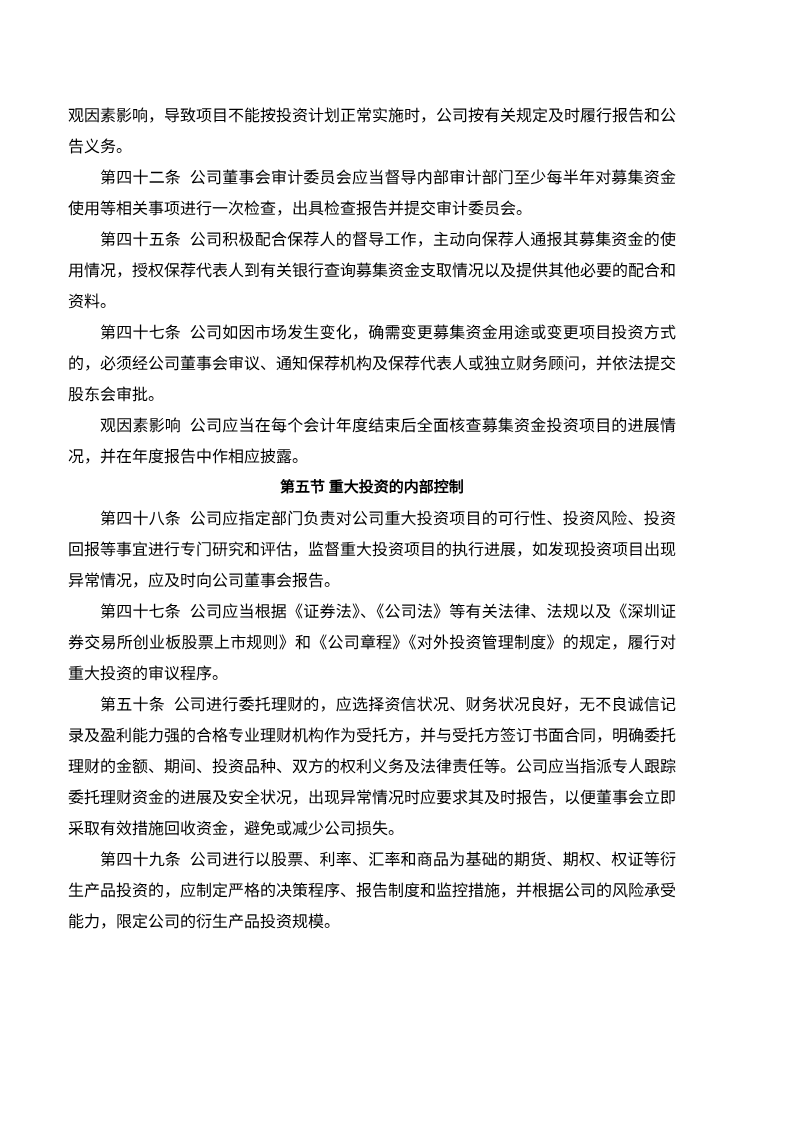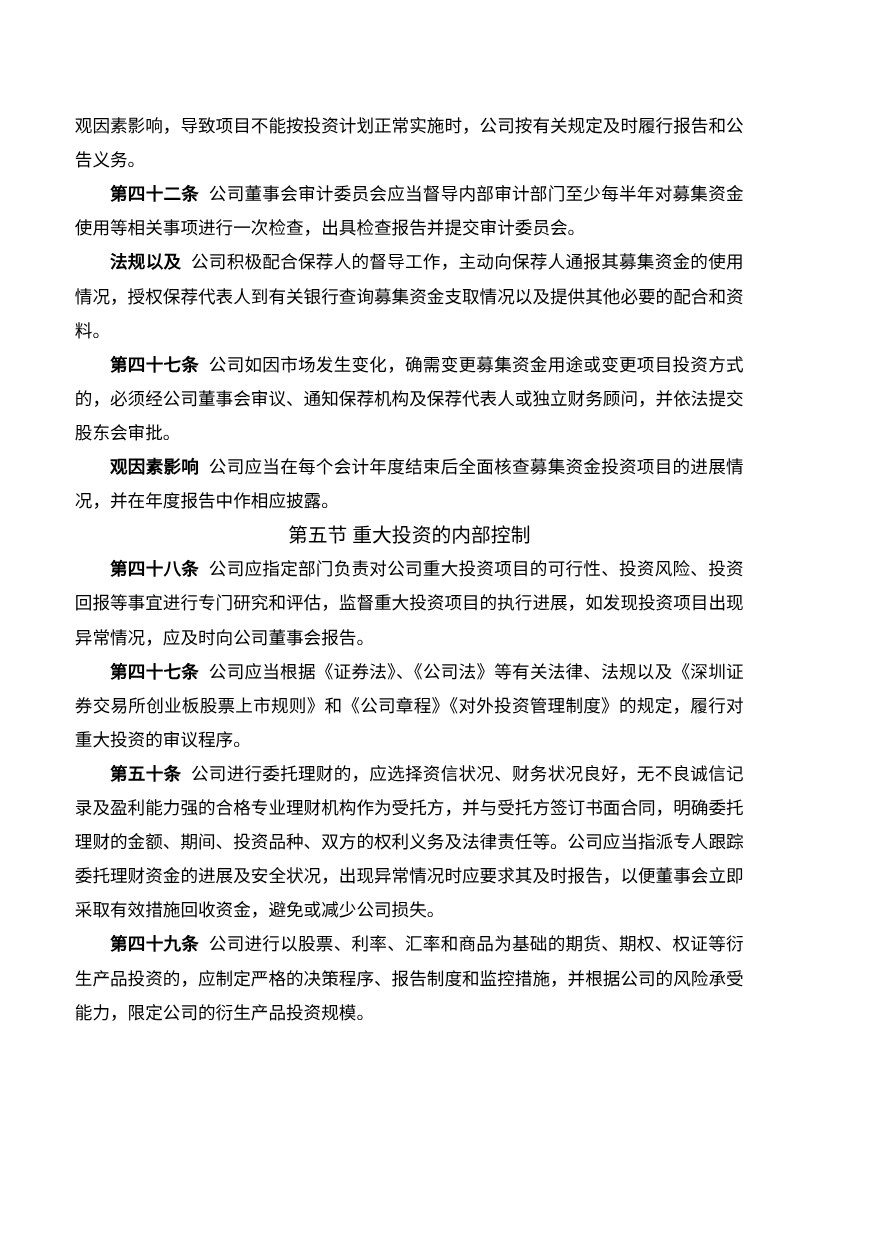--- a/index.html
+++ b/index.html
@@ -23,42 +23,42 @@
   .para {
     margin: 0;
     line-height: 31px;
     text-align: justify;
     text-indent: 2em;
   }
   .para.no-indent {
     text-indent: 0;
   }
   .article-label {
-    font-weight: bold;
+    font-weight: normal;
     margin-right: 0.55em;
   }
   .section-heading {
     margin: 0;
     line-height: 31px;
-    font-size: 18px;
-    font-weight: normal;
+    font-size: 15px;
+    font-weight: bold;
     text-align: center;
     text-indent: 0;
   }
 </style>
 </head>
 <body>
 
 <div class="page">
 
   <p class="para no-indent"><span>观因素影响，导致项目不能按投资计划正常实施时，公司按有关规定及时履行报告和公告义务。</span></p>
 
   <p class="para"><span class="article-label">第四十二条</span><span>公司董事会审计委员会应当督导内部审计部门至少每半年对募集资金使用等相关事项进行一次检查，出具检查报告并提交审计委员会。</span></p>
 
-  <p class="para"><span class="article-label">法规以及</span><span>公司积极配合保荐人的督导工作，主动向保荐人通报其募集资金的使用情况，授权保荐代表人到有关银行查询募集资金支取情况以及提供其他必要的配合和资料。</span></p>
+  <p class="para"><span class="article-label">第四十五条</span><span>公司积极配合保荐人的督导工作，主动向保荐人通报其募集资金的使用情况，授权保荐代表人到有关银行查询募集资金支取情况以及提供其他必要的配合和资料。</span></p>
 
   <p class="para"><span class="article-label">第四十七条</span><span>公司如因市场发生变化，确需变更募集资金用途或变更项目投资方式的，必须经公司董事会审议、通知保荐机构及保荐代表人或独立财务顾问，并依法提交股东会审批。</span></p>
 
   <p class="para"><span class="article-label">观因素影响</span><span>公司应当在每个会计年度结束后全面核查募集资金投资项目的进展情况，并在年度报告中作相应披露。</span></p>
 
   <h2 class="section-heading">第五节 重大投资的内部控制</h2>
 
 
   <p class="para"><span class="article-label">第四十八条</span><span>公司应指定部门负责对公司重大投资项目的可行性、投资风险、投资回报等事宜进行专门研究和评估，监督重大投资项目的执行进展，如发现投资项目出现异常情况，应及时向公司董事会报告。</span></p>
 

